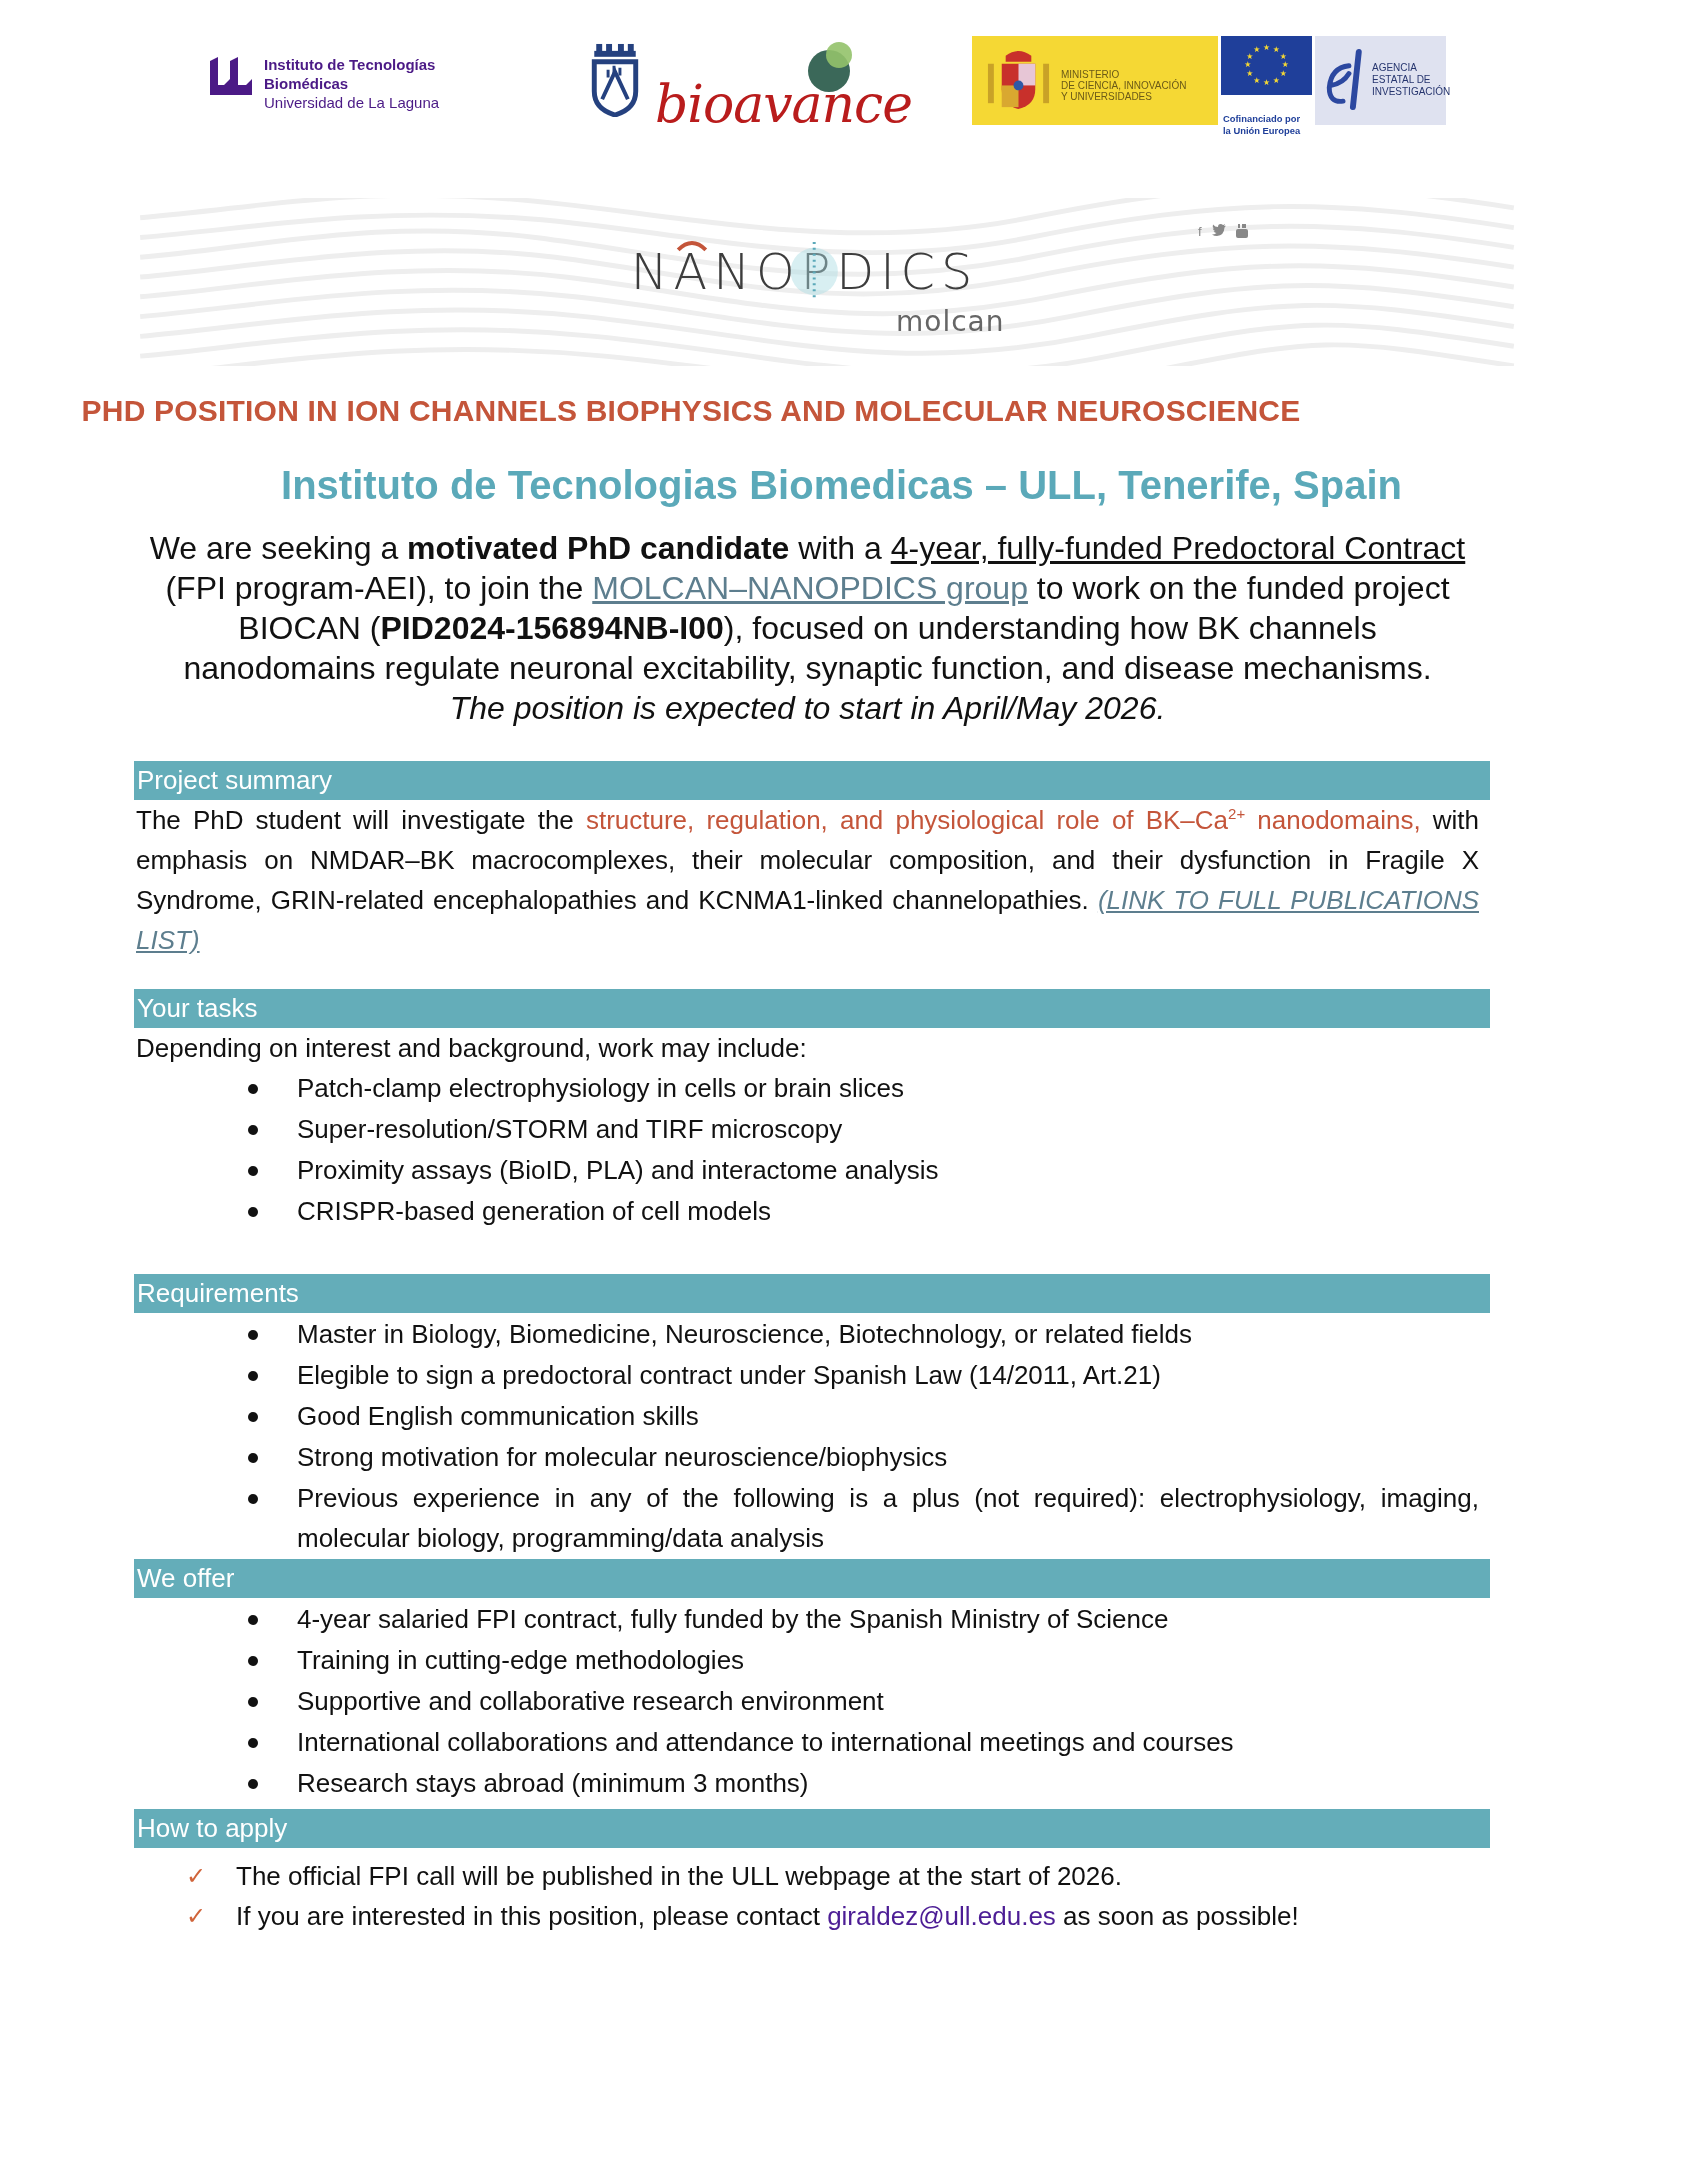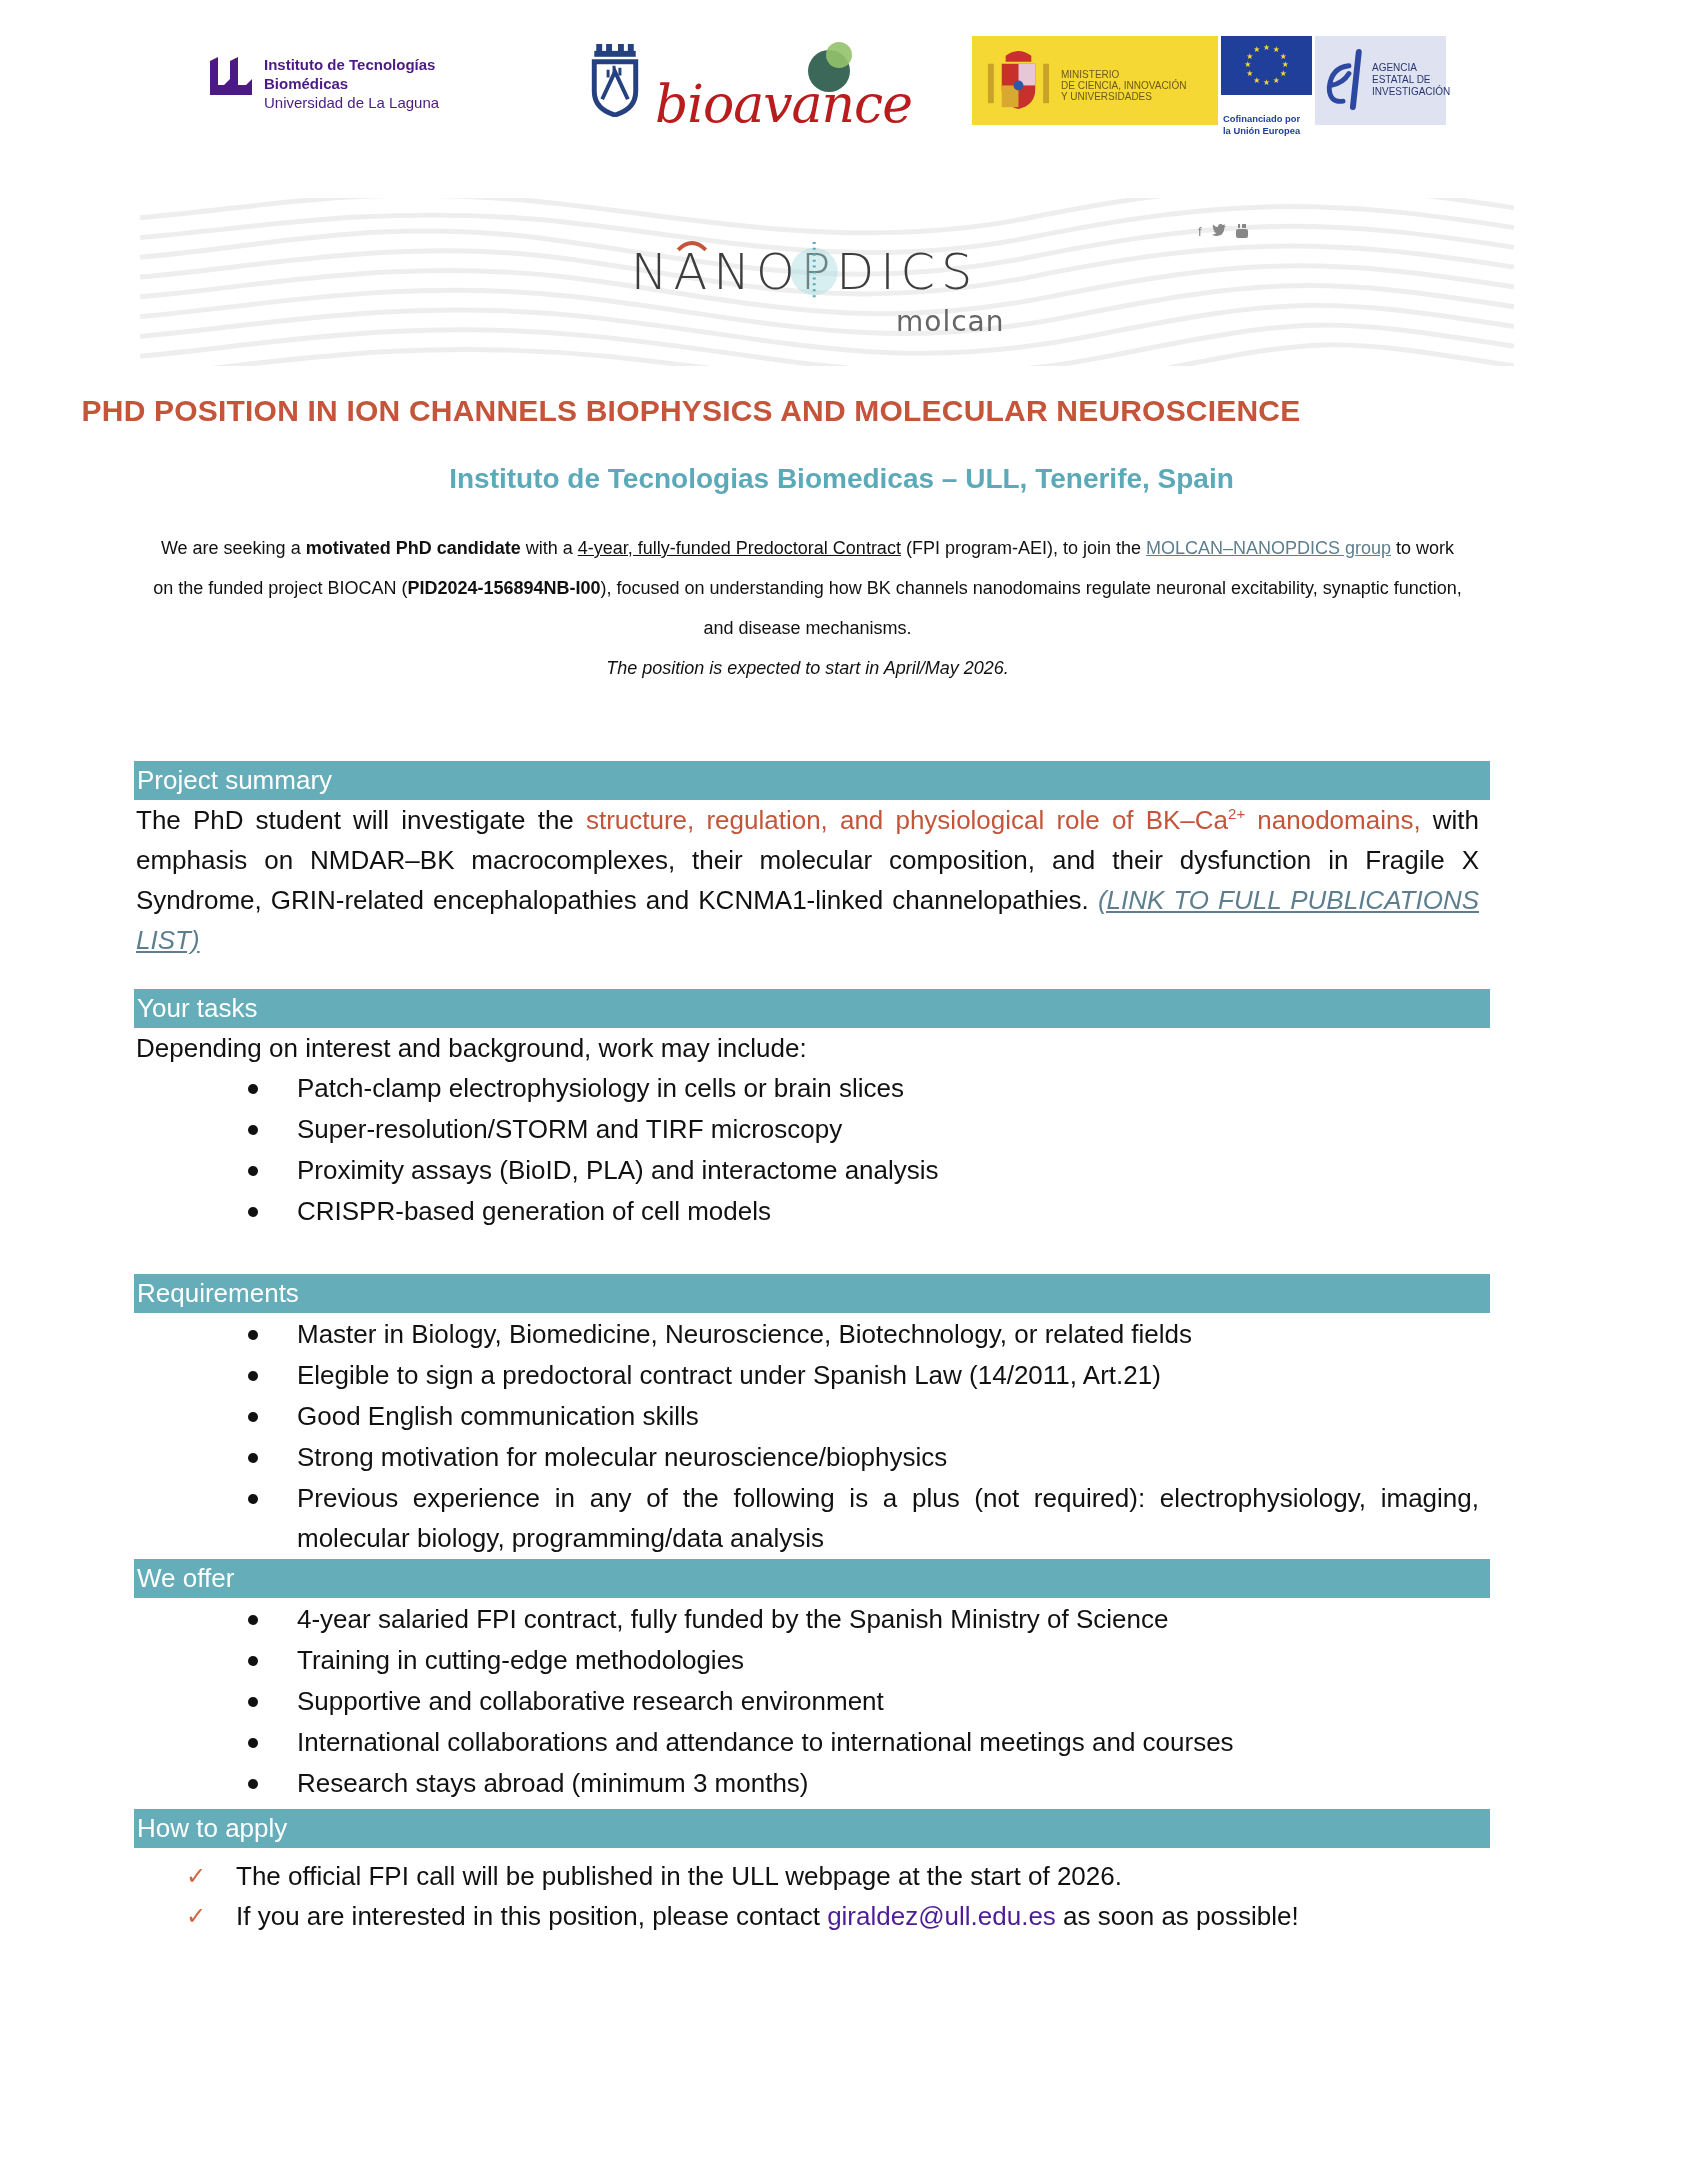--- a/index.html
+++ b/index.html
@@ -31,23 +31,23 @@
   
   .banner { position: absolute; left: 139px; top: 198px; width: 1376px; height: 168px; overflow: hidden; background: #fff; }
   .banner svg.waves { position: absolute; left: 0; top: 0; }
   .social { position: absolute; left: 1059px; top: 26px; display: flex; gap: 10px; font-size: 13px; color: #888; }
   .social span { display: inline-block; }
   .nano { position: absolute; left: 491px; top: 40px; width: 396px; height: 69px; }
   .molcan { position: absolute; left: 757px; top: 107px; font-size: 28px; color: #666; letter-spacing: 1px; font-family: "DejaVu Sans", sans-serif; font-weight: 400; }
 
   
   .title { position: absolute; left: 0; width: 1382px; top: 394px; text-align: center; font-size: 30px; color: #c4553a; letter-spacing: 0.2px; }
-  .subtitle { position: absolute; left: 0; width: 1683px; top: 463px; text-align: center; font-size: 28px; color: #5ba9b9; }
-
-  .intro { position: absolute; left: 149px; width: 1317px; top: 528px; text-align: center; font-size: 18px; line-height: 40px; color: #111; }
+  .subtitle { position: absolute; left: 0; width: 1683px; top: 463px; text-align: center; font-size: 40px; color: #5ba9b9; }
+
+  .intro { position: absolute; left: 149px; width: 1317px; top: 528px; text-align: center; font-size: 32px; line-height: 40px; color: #111; }
   .intro .bold { font-weight: bold; }
   .intro .ul { text-decoration: underline; }
   .intro a { color: #5d7e8e; text-decoration: underline; }
   .intro .it { font-style: italic; }
 
   
   .bar { position: absolute; left: 134px; width: 1356px; height: 39px; background: #64adb9; color: #fff; font-size: 26px; line-height: 39px; padding-left: 3px; }
   .para { position: absolute; left: 136px; width: 1343px; font-size: 26px; line-height: 40px; text-align: justify; text-align-last: left; color: #111; }
   .para .hl { color: #c4553a; }
   .para a { color: #5d7e8e; font-style: italic; text-decoration: underline; }

